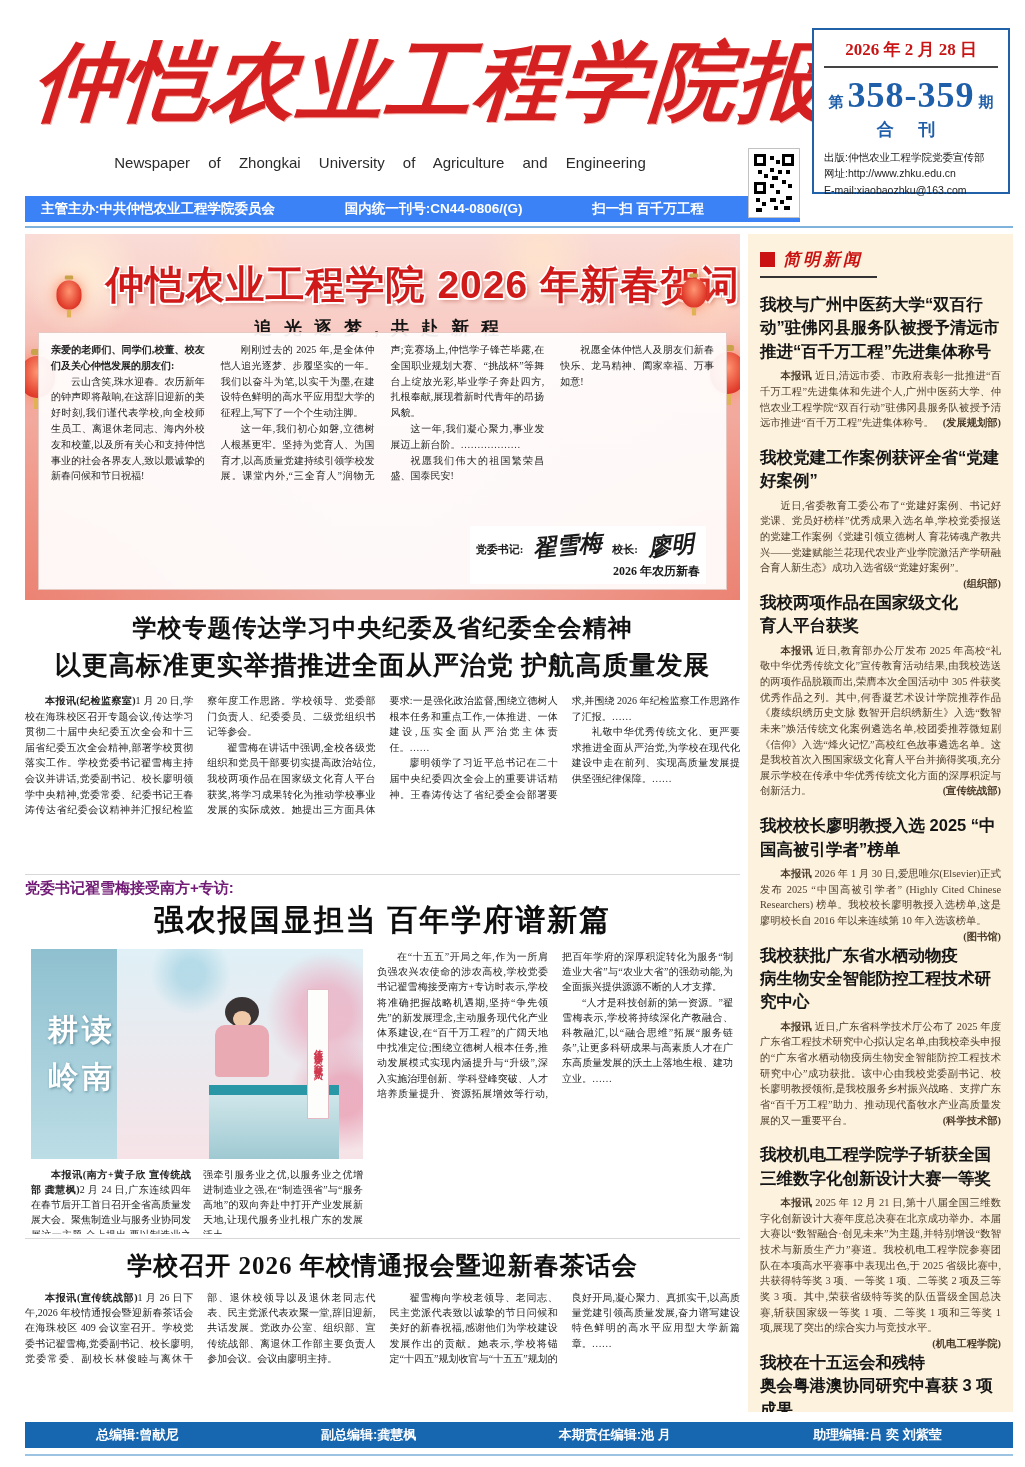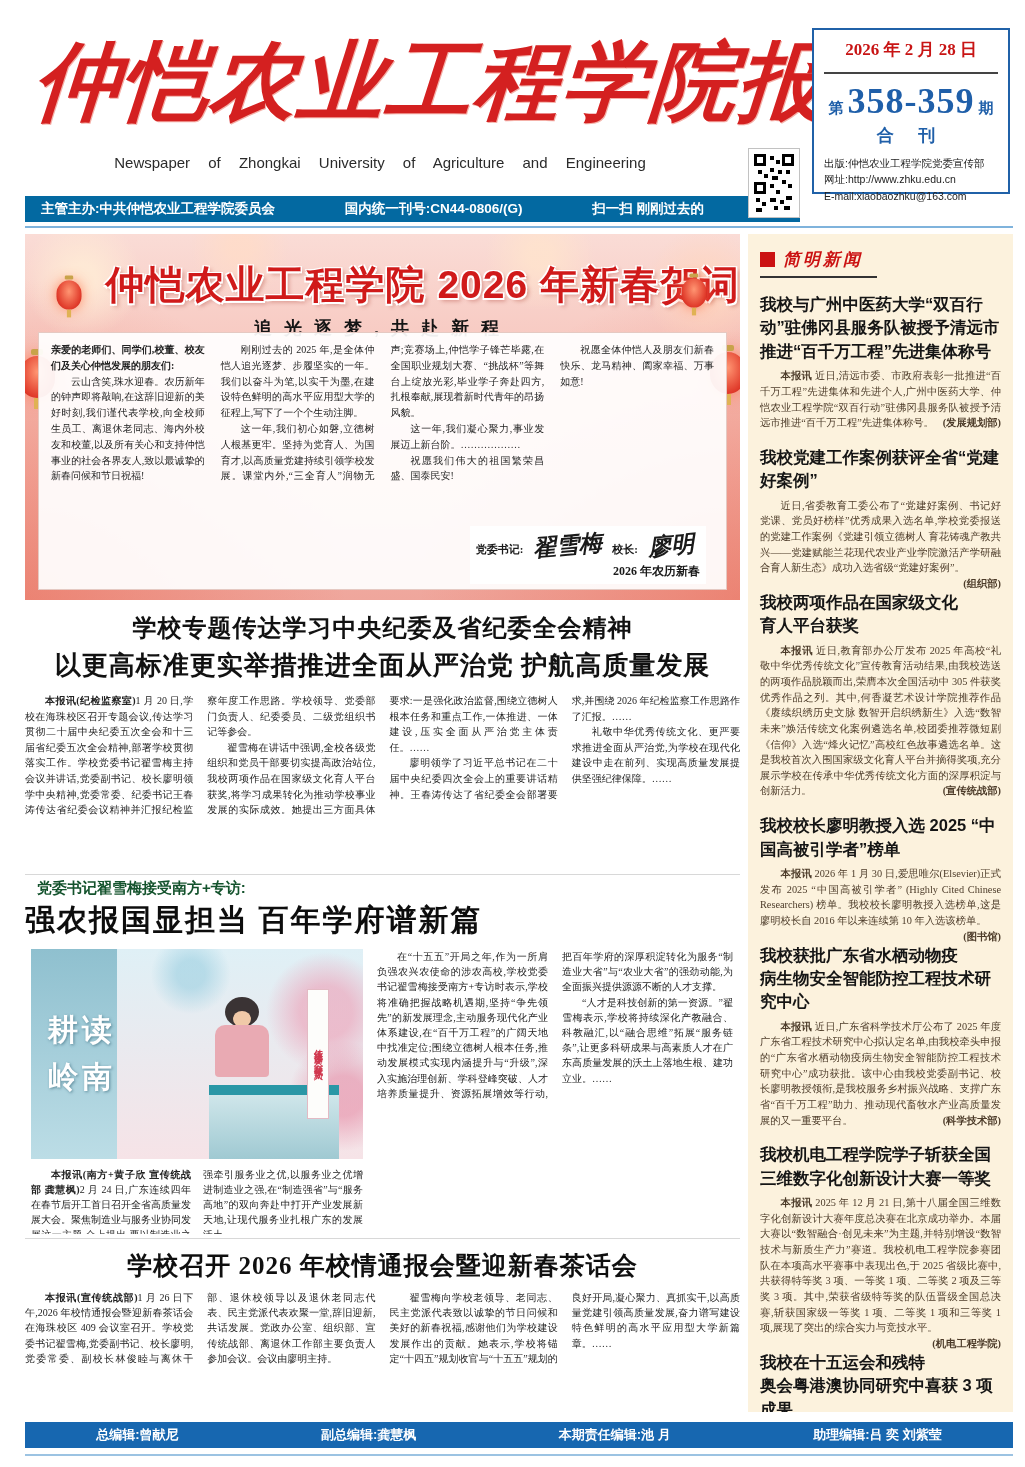--- a/index.html
+++ b/index.html
@@ -19,33 +19,33 @@
   }
   .masthead-en{
     position:absolute; left:30px; top:154px; width:700px; text-align:center;
     font-size:15px; color:#2b2b2b; word-spacing:14px;
     font-family:"Liberation Sans","DejaVu Sans",sans-serif;
   }
   .info-box{
     position:absolute; left:812px; top:28px; width:198px; height:166px;
     border:2px solid #2061a8; background:#fff; padding:8px 10px 6px; text-align:center;
   }
-  .info-date{ color:#c81414; font-weight:bold; font-size:17px; padding-bottom:11px;
+  .info-date{ color:#c81414; font-weight:bold; font-size:17px; padding-bottom:5px;
     border-bottom:2px solid #444; font-family:"Liberation Serif",serif;}
   .info-issue{ color:#1f5fa9; margin-top:6px; white-space:nowrap;}
   .info-issue .fix{ font-size:15px; font-weight:bold; font-family:"Liberation Sans",sans-serif;}
   .info-issue .num{ font-size:36px; font-weight:bold; letter-spacing:1px; font-family:"Liberation Serif",serif;}
   .info-type{ color:#1f5fa9; font-size:17px; font-weight:bold; letter-spacing:10px; margin:2px 0 8px;
     font-family:"Liberation Sans",sans-serif;}
   .info-meta{ text-align:left; font-size:10.5px; line-height:1.55; color:#222;
     font-family:"Liberation Sans","DejaVu Sans",sans-serif;}
   
   .banner{
     position:absolute; left:25px; top:196px; width:775px; height:26px;
-    background:#0369a1; color:#fff; display:flex; align-items:center;
+    background:#3b82f6; color:#fff; display:flex; align-items:center;
     justify-content:space-between; padding:0 96px 0 16px;
     font-family:"Liberation Sans","DejaVu Sans",sans-serif;
     font-size:13.5px; font-weight:bold;
   }
   .qr-box{
     position:absolute; left:748px; top:148px; width:52px; height:70px;
     background:#fff; border:1px solid #c2c2c2; display:flex; align-items:center;
     justify-content:center; z-index:6;
   }
   .rule-blue{ position:absolute; left:25px; top:226px; width:988px; height:2px; background:#7fb3dc; }
@@ -95,23 +95,23 @@
   .art-discipline{ position:absolute; left:25px; top:612px; width:715px; height:256px; overflow:hidden;}
   .head-l1{ text-align:center; font-size:24px; font-weight:bold; color:#111; letter-spacing:1px;}
   .head-l2{ text-align:center; font-size:26px; font-weight:bold; color:#111; margin-top:4px; letter-spacing:1px;}
   .cols4{ margin-top:10px; column-count:4; column-gap:14px; font-size:10px; line-height:1.56;
     text-align:justify; color:#232323; height:158px; overflow:hidden;}
   .cols4 p, .cols2 p{ text-indent:2em; }
   .lead-b{ font-weight:bold; }
   
   .art-interview{ position:absolute; left:25px; top:874px; width:715px; height:360px; overflow:hidden;
     border-top:1px solid #d8d8d8; padding-top:4px;}
-  .kicker{ font-size:15px; font-weight:bold; color:#14532d;
-    font-family:"Liberation Sans","DejaVu Sans",sans-serif;margin-left:12px;}
-  .int-head{ font-size:30px; font-weight:bold; color:#0d0d0d; letter-spacing:2px; margin-top:2px;}
+  .kicker{ font-size:15px; font-weight:bold; color:#701a75;
+    font-family:"Liberation Sans","DejaVu Sans",sans-serif;}
+  .int-head{ text-align:center; font-size:30px; font-weight:bold; color:#0d0d0d; letter-spacing:2px; margin-top:2px;}
   .int-body{ position:relative; height:300px; margin-top:8px;}
   .photo{ position:absolute; left:6px; top:0; width:332px; height:210px; overflow:hidden;
     background:linear-gradient(160deg,#e8f2f6 0%,#f0e2e8 60%,#f4d9df 100%); }
   .photo-left{ position:absolute; left:0; top:0; width:102px; height:100%;
     background:linear-gradient(180deg,#8fc0cf,#bcdde6); display:flex; flex-direction:column;
     align-items:center; justify-content:center; gap:6px;}
   .photo-left span{ color:#fff; font-weight:bold; font-size:30px; letter-spacing:4px;
     font-family:"Liberation Sans",sans-serif; text-shadow:1px 1px 3px rgba(40,90,110,.6);}
   .photo-main{ position:absolute; left:86px; top:0; right:0; height:100%;
     background:
@@ -179,21 +179,21 @@
     <div class="info-meta">
       <div>出版:仲恺农业工程学院党委宣传部</div>
       <div>网址:http://www.zhku.edu.cn</div>
       <div>E-mail:xiaobaozhku@163.com</div>
     </div>
   </div>
 
   <div class="banner">
     <span>主管主办:中共仲恺农业工程学院委员会</span>
     <span>国内统一刊号:CN44-0806/(G)</span>
-    <span>扫一扫 刚刚过去的</span>
+    <span>扫一扫 百千万工程</span>
   </div>
   <div class="qr-box">
     <svg width="44" height="62" viewBox="0 0 44 62" aria-hidden="true">
       <rect x="0" y="0" width="44" height="62" fill="#fff"></rect>
       <rect x="2" y="2" width="12" height="12" fill="#000"></rect>
         <rect x="5" y="5" width="6" height="6" fill="#fff"></rect>
       <rect x="30" y="2" width="12" height="12" fill="#000"></rect>
         <rect x="33" y="5" width="6" height="6" fill="#fff"></rect>
       <rect x="2" y="30" width="12" height="12" fill="#000"></rect>
         <rect x="5" y="33" width="6" height="6" fill="#fff"></rect>

